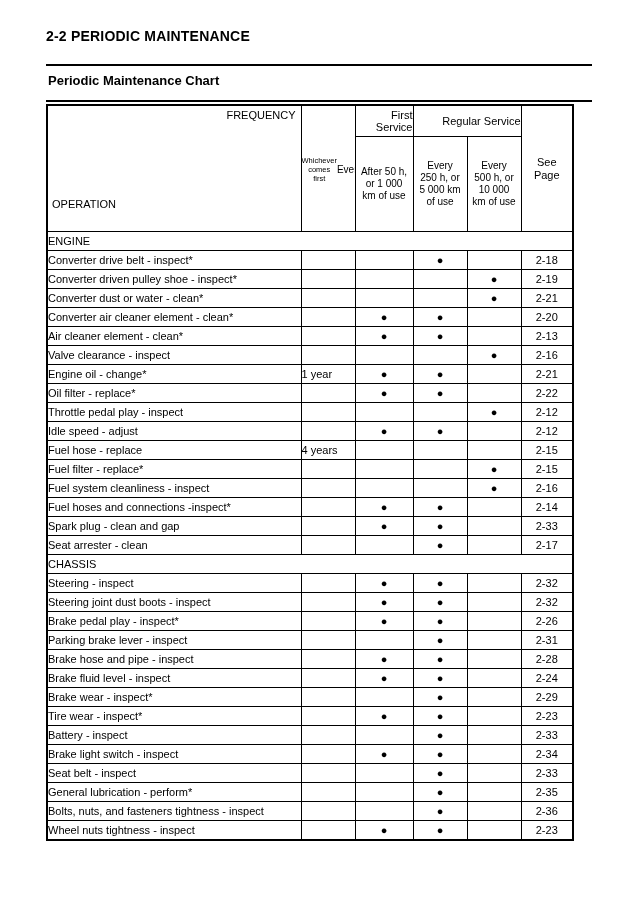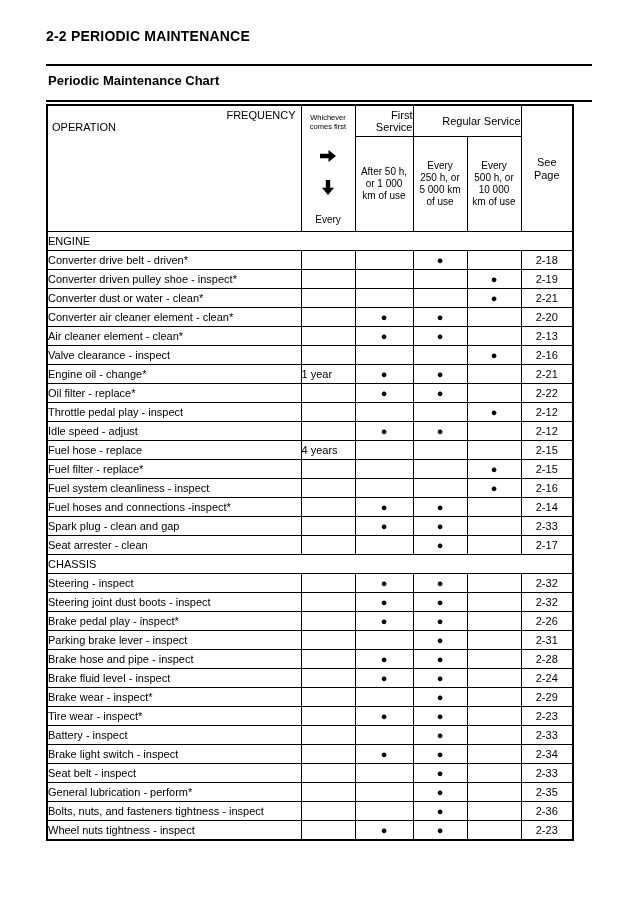--- a/index.html
+++ b/index.html
@@ -32,28 +32,28 @@
     border:2px solid #000;
   }
   .maint-table th, .maint-table td {
     border:1px solid #000; font-weight:normal; padding:0;
     overflow:hidden;
   }
 
   
   .op-head { vertical-align:top; height:119px; }
   .op-head-inner {
-    display:flex; flex-direction:column; 
+    display:flex; flex-direction:column; justify-content:space-between;
     height:125px;
   }
   .freq-label { text-align:right; font-size:11px; padding:3px 5px 0 0; }
   .op-label  { text-align:left;  font-size:11px; padding:0 0 21px 4px; }
 
   .which-inner {
-    display:flex; flex-direction:column; align-items:center;
+    display:flex; flex-direction:row; align-items:center;
     justify-content:space-between; height:117px; padding:3px 0 2px 0;
   }
   .which-label { font-size:7.5px; line-height:9px; text-align:center; white-space:pre-line; }
   .arrow { display:block; fill:#000; }
   .every-label { font-size:10px; }
 
   .svc-head {
     font-size:11px; line-height:12px; text-align:right; vertical-align:middle;
     height:30px; white-space:pre-line;
   }
@@ -131,21 +131,21 @@
 500 h, or
 10 000
 km of use</th>
       </tr>
     </thead>
     <tbody id="table-body">
         <tr>
           <td colspan="6" class="section-cell">ENGINE</td>
         </tr>
         <tr>
-          <td class="op-cell">Converter drive belt - driven*</td>
+          <td class="op-cell">Converter drive belt - inspect*</td>
           <td class="every-cell"></td>
           <td class="dot-cell"></td>
           <td class="dot-cell">●</td>
           <td class="dot-cell"></td>
           <td class="page-cell">2-18</td>
         </tr>
         <tr>
           <td class="op-cell">Converter driven pulley shoe - inspect*</td>
           <td class="every-cell"></td>
           <td class="dot-cell"></td>

